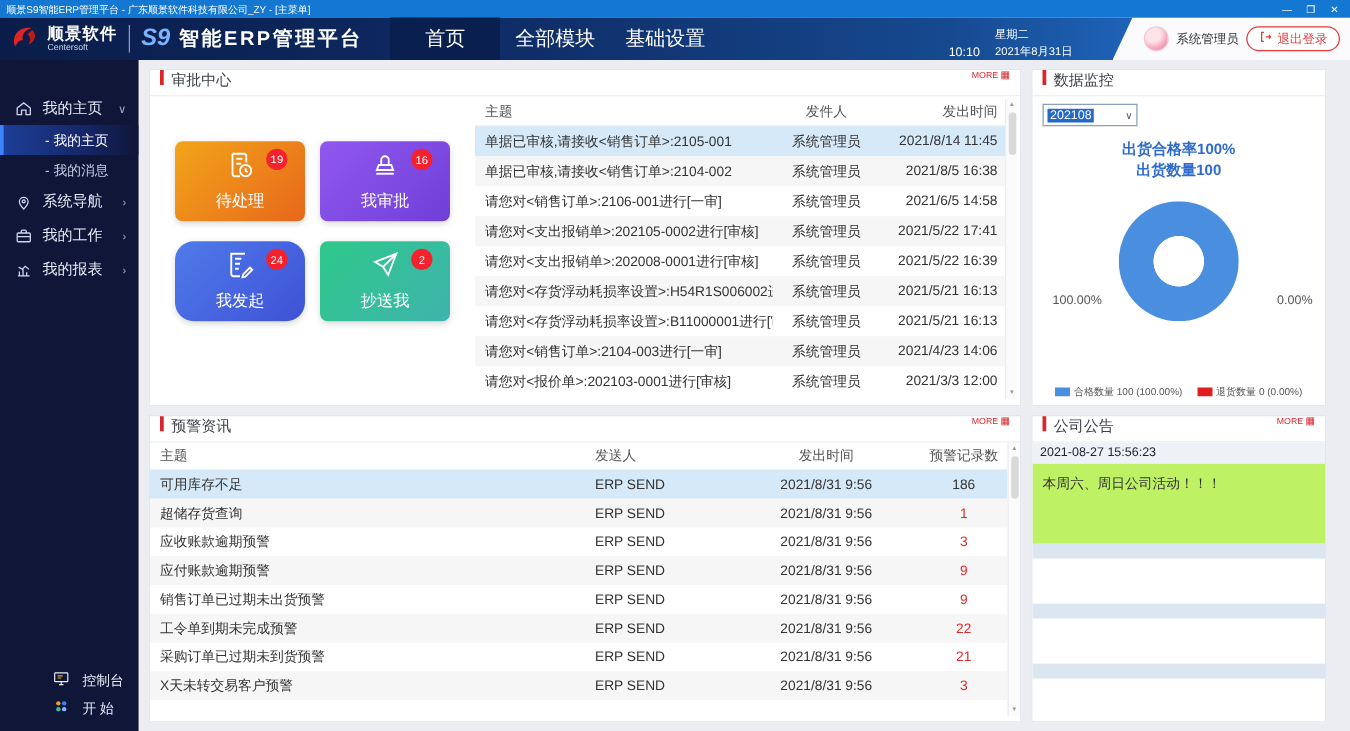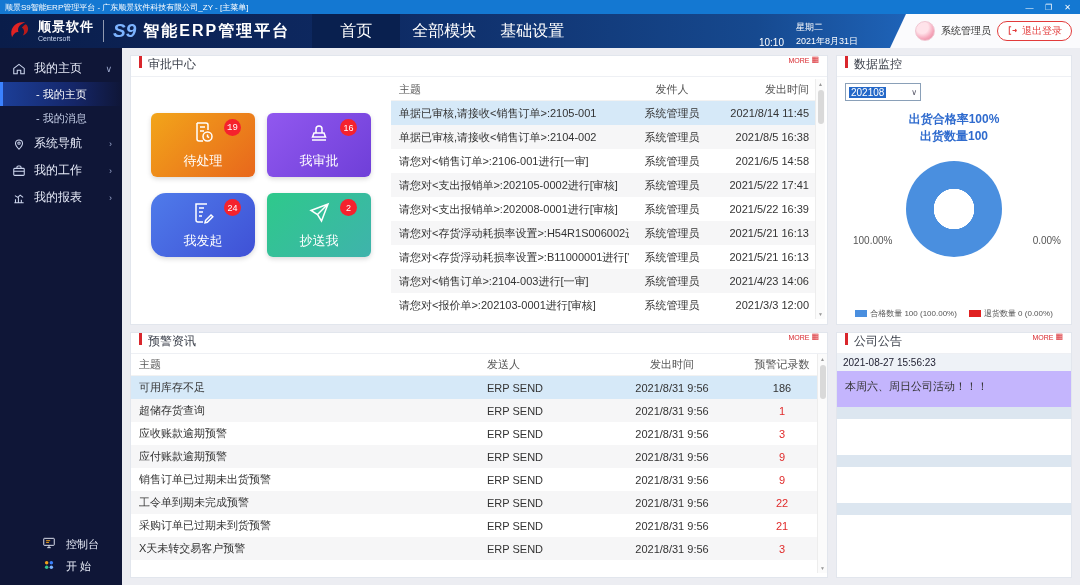--- a/index.html
+++ b/index.html
@@ -29,21 +29,21 @@
 .clock{font-size:10px}
 .dateblock{font-size:9px;line-height:1.5}
 .user-wedge{position:absolute;right:0;top:0;width:190px;height:34px;background:#fbfbfd;clip-path:polygon(16px 0,100% 0,100% 100%,0 100%);z-index:1}
 .user-area{position:absolute;right:8px;top:0;height:34px;display:flex;align-items:center;gap:6px;z-index:3}
 .avatar{width:20px;height:20px;border-radius:50%;background:radial-gradient(circle at 35% 30%,#ffe3ea 0 35%,#f6a8bc 65%,#e27e95);border:1px solid #f0c7d2}
 .user-name{font-size:10px;color:#333}
 .logout-btn{display:flex;align-items:center;gap:4px;border:1px solid #e23b3b;color:#e23b3b;border-radius:11px;height:20px;padding:0 9px;font-size:10px;background:#fff;cursor:pointer}
 
 
 .main{display:flex;height:537px}
-.sidebar{width:122px;background:#0f1637;position:relative;flex:none;padding-top:7px}
+.sidebar{width:111px;background:#0f1637;position:relative;flex:none;padding-top:25px}
 .sb-item{height:27px;display:flex;align-items:center;padding:0 10px 0 12px;gap:8px;font-size:12px;color:#e6eaf8;cursor:pointer}
 .sb-ico{display:flex;color:#cdd6ee}
 .sb-chev{margin-left:auto;font-size:9px;color:#9fabd0}
 .sb-sub{height:24px;display:flex;align-items:center;padding-left:36px;font-size:11px;color:#c6cfe8;cursor:pointer}
 .sb-sub.active{background:linear-gradient(90deg,#1c3e97 0%,#152668 60%,#0f1637 100%);border-left:3px solid #3b82ff;padding-left:33px;color:#fff}
 .sb-bottom{position:absolute;bottom:8px;left:0;right:0}
 .sb-brow{height:22px;display:flex;align-items:center;gap:10px;padding-left:42px;font-size:11px;color:#e8ecf8;cursor:pointer}
 
 .content{position:relative;flex:1;background:#ecedf2}
 .panel{position:absolute;background:#fff;border:1px solid #e2e6ed}
@@ -97,21 +97,21 @@
 .a-subject{flex:1;padding-left:8px;white-space:nowrap;overflow:hidden;min-width:0}
 .a-sender{width:110px;flex:none}
 .a-time{width:150px;text-align:center;flex:none}
 .a-count{width:70px;text-align:center;flex:none}
 .count-red{color:#e02a2a}
 
 
 .announce{left:714px;top:284px;width:236px;height:246px}
 .announce-body{height:219px;overflow:hidden}
 .ann-date{height:17px;background:#eef2f7;font-size:10px;color:#223;display:flex;align-items:center;padding:0 6px}
-.ann-text{padding:8px 8px 0;font-size:11px;color:#333;background:#c4b5fd;height:36px}
+.ann-text{padding:8px 8px 0;font-size:11px;color:#333;background:#bef264;height:64px}
 .ann-strip{height:12px;background:#dce6f0}
 .ann-gap{height:36px;background:#fff}
 </style>
 </head>
 <body>
 
 <div class="screen">
 
   <div class="titlebar">
     <span class="titlebar-text">顺景S9智能ERP管理平台 - 广东顺景软件科技有限公司_ZY - [主菜单]</span>

